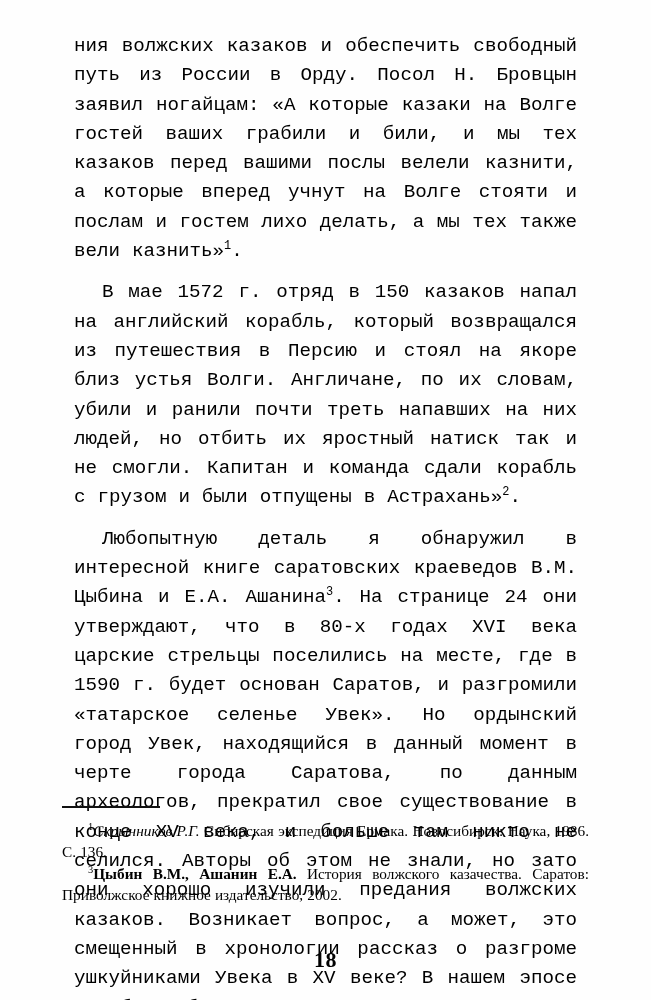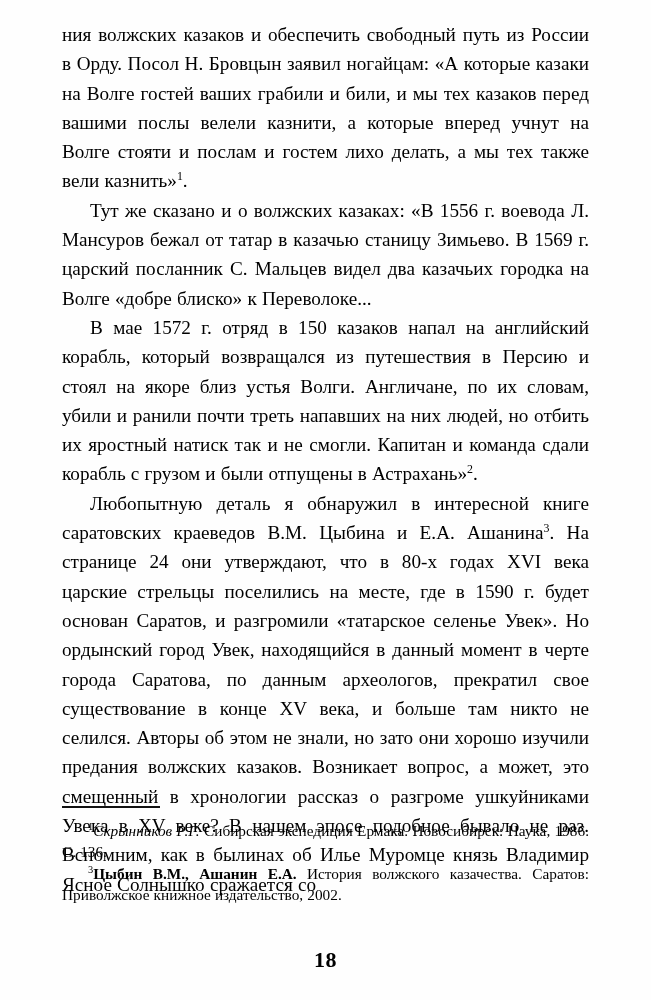--- a/index.html
+++ b/index.html
@@ -31,25 +31,26 @@
     left: 62px;
     top: 20px;
     width: 527px;
   }
 
   .body-par {
     font-size: 19.2px;
     line-height: 29.3px;
     text-align: justify;
     text-justify: inter-word;
-    margin: 0;
+    margin: 12px;
     text-indent: 28px;
     -webkit-hyphens: manual;
     hyphens: manual;
     word-spacing: 0.02em;
+    font-family: Liberation Mono, monospace;
   }
   .body-par.first {
     text-indent: 0;
   }
 
   .body-par sup {
     font-size: 0.62em;
     vertical-align: super;
     line-height: 0;
   }
@@ -100,21 +101,20 @@
 </style>
 </head>
 <body>
 
 <div class="page">
 
   <div class="text-column">
 
     <p class="body-par first"><span>ния волжских казаков и обеспечить свободный путь из России в Орду. Посол Н. Бровцын заявил ногайцам: «А которые казаки на Волге гостей ваших грабили и били, и мы тех казаков перед вашими послы велели казнити, а которые вперед учнут на Волге стояти и послам и гостем лихо делать, а мы тех также вели казнить»</span><sup>1</sup><span>.</span></p>
 
-    <p class="body-par"><span>Тут же сказано и о волжских казаках: «В 1556 г. воевода Л. Мансуров бежал от татар в казачью станицу Зимьево. В 1569 г. царский посланник С. Мальцев видел два казачьих городка на Волге «добре блиско» к Переволоке...</span></p>
 
     <p class="body-par"><span>В мае 1572 г. отряд в 150 казаков напал на английский корабль, который возвращался из путешествия в Персию и стоял на якоре близ устья Волги. Англичане, по их словам, убили и ранили почти треть напавших на них людей, но отбить их яростный натиск так и не смогли. Капитан и команда сдали корабль с грузом и были отпущены в Астрахань»</span><sup>2</sup><span>.</span></p>
 
     <p class="body-par"><span>Любопытную деталь я обнаружил в интересной книге саратовских краеведов В.М. Цыбина и Е.А. Ашанина</span><sup>3</sup><span>. На странице 24 они утверждают, что в 80-х годах XVI века царские стрельцы поселились на месте, где в 1590 г. будет основан Саратов, и разгромили «татарское селенье Увек». Но ордынский город Увек, находящийся в данный момент в черте города Саратова, по данным археологов, прекратил свое существование в конце XV века, и больше там никто не селился. Авторы об этом не знали, но зато они хорошо изучили предания волжских казаков. Возникает вопрос, а может, это смещенный в хронологии рассказ о разгроме ушкуйниками Увека в XV веке? В нашем эпосе подобное бывало не раз. Вспомним, как в былинах об Илье Муромце князь Владимир Ясное Солнышко сражается со</span></p>
 
   </div>
 
   <div class="footnotes">
     <div class="fn-rule"></div>
 

